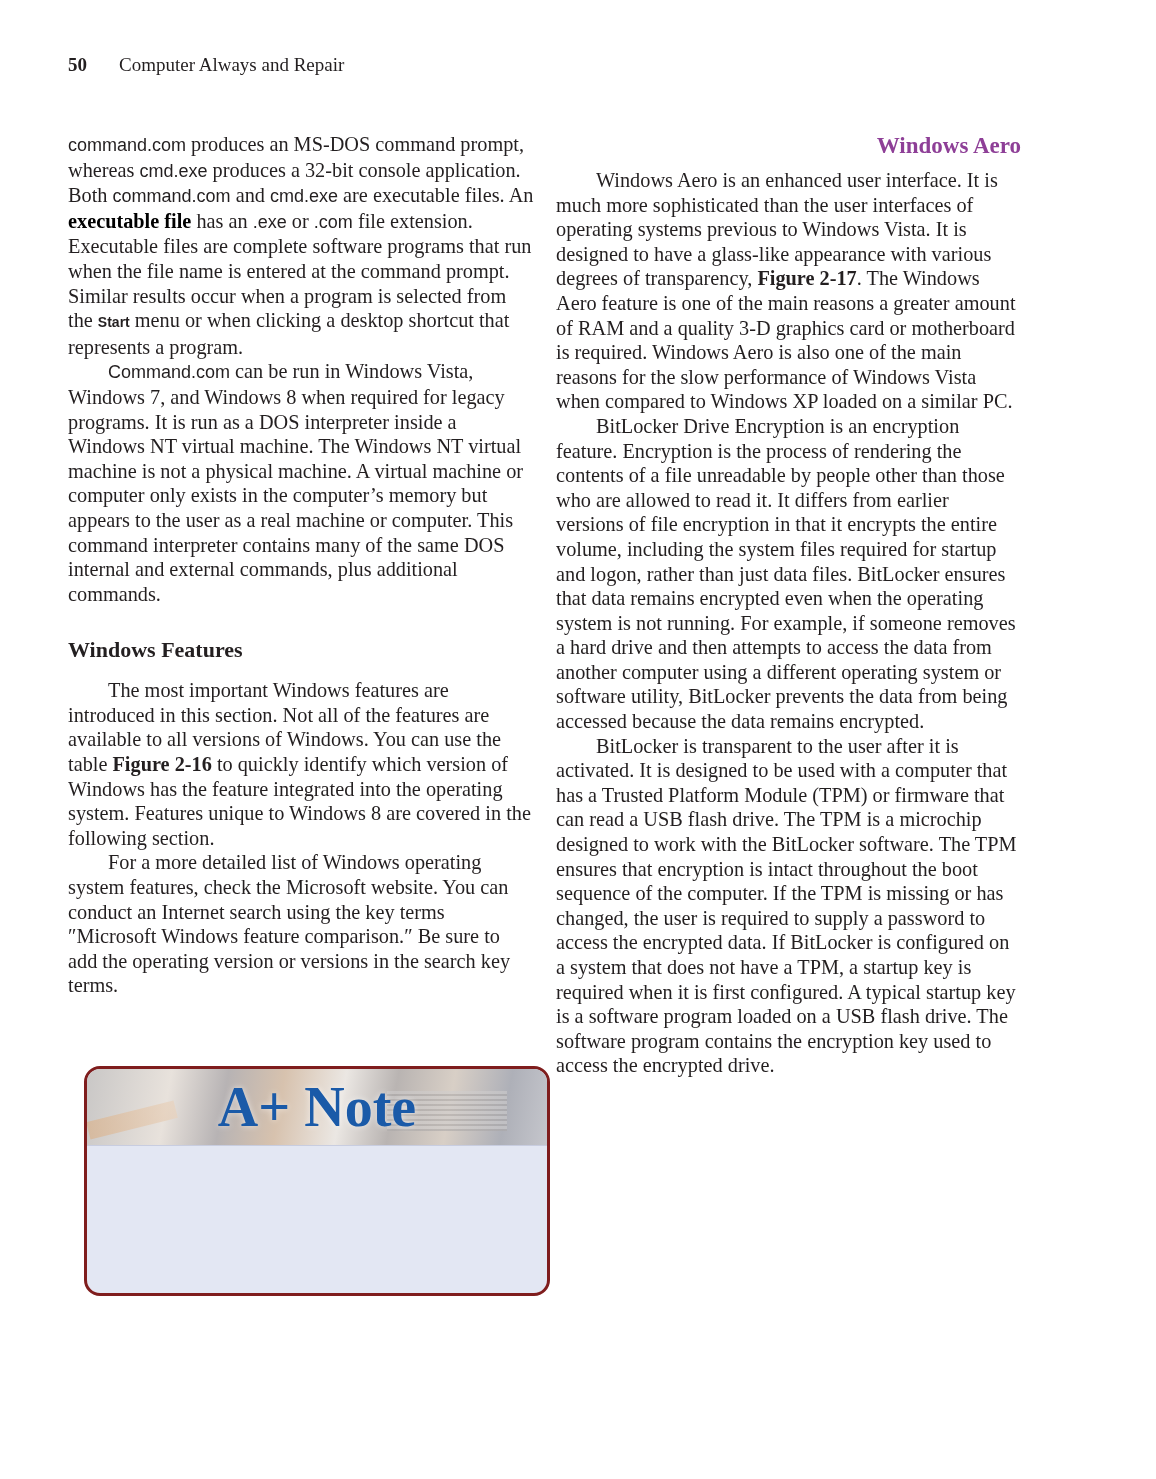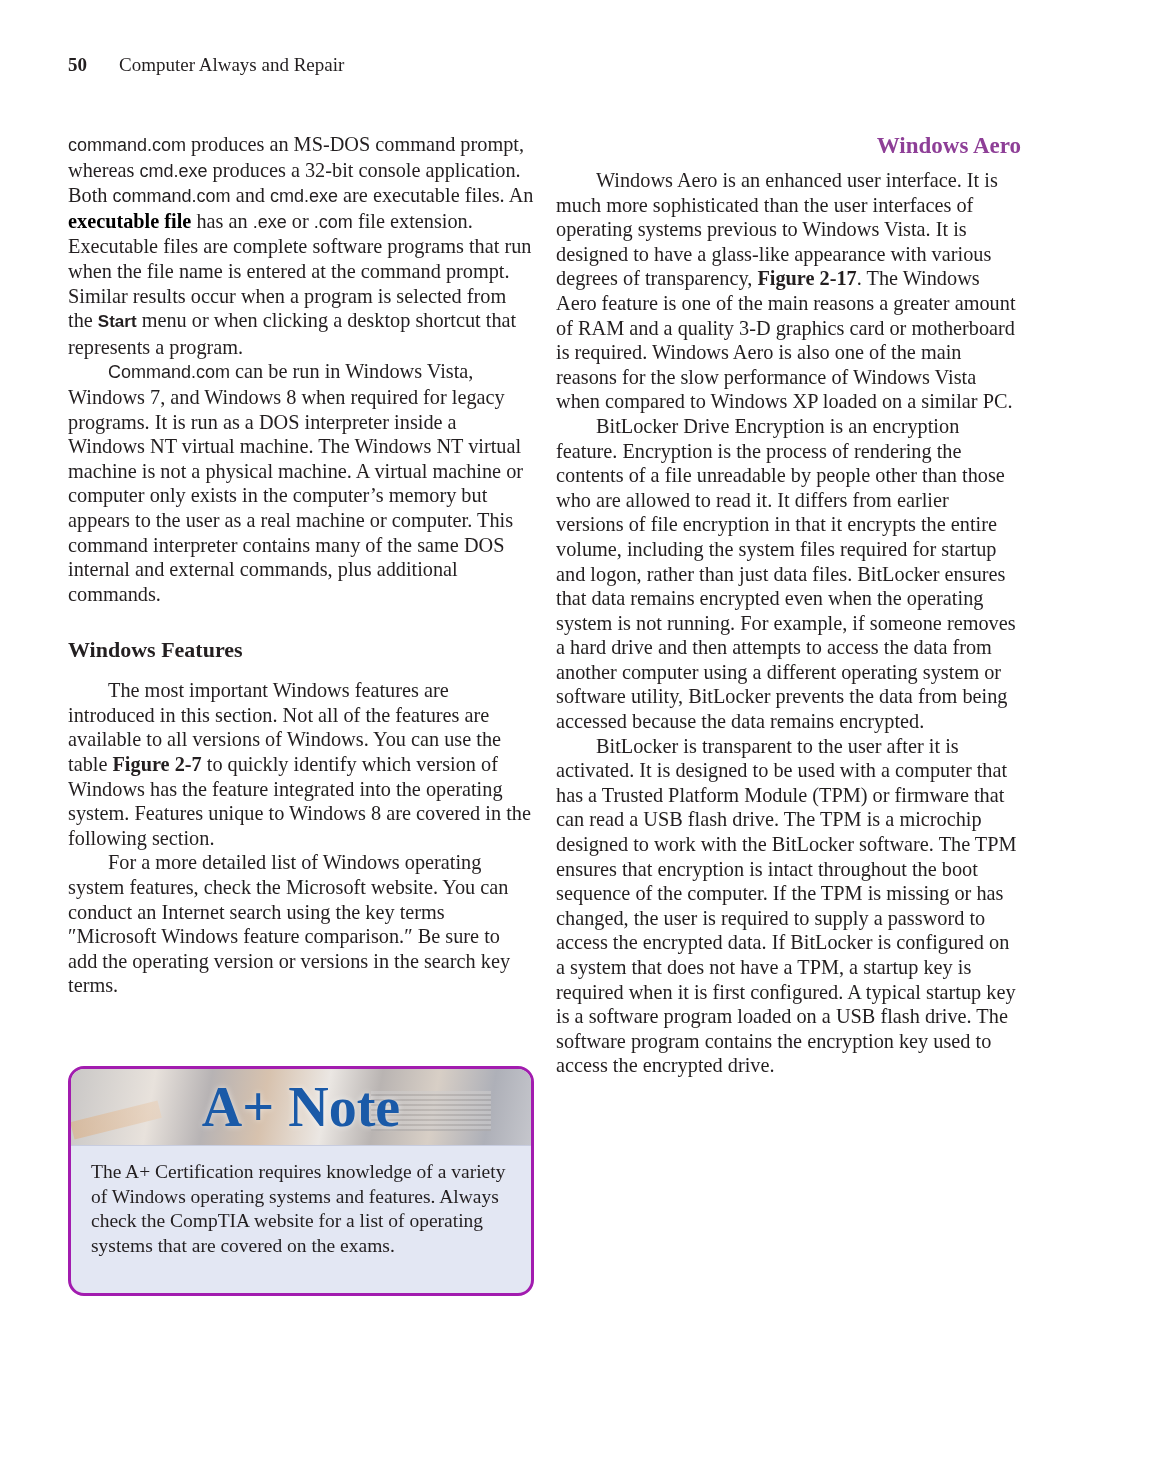--- a/index.html
+++ b/index.html
@@ -7,30 +7,30 @@
          font-family: "DejaVu Serif", "Liberation Serif", serif; color: #231f20; }
   .running-head { position: absolute; left: 68px; top: 54px; font-size: 19px;
                   font-family: "Liberation Serif", serif; }
   .running-head .pg { font-weight: bold; margin-right: 32px; }
   .col { position: absolute; top: 132px; width: 466px; }
   .col.left { left: 68px; }
   .col.right { left: 556px; width: 465px; }
   p { margin: 0; font-family: "Liberation Serif", serif; font-size: 20.3px; line-height: 24.6px; }
   p.indent { text-indent: 40px; }
   .mono { font-family: "Liberation Sans", sans-serif; font-size: 18px; }
-  .sansbold { font-family: "Liberation Sans", sans-serif; font-weight: bold; font-size: 17px; margin-top: 8px; }
+  .sansbold { font-family: "Liberation Sans", sans-serif; font-weight: bold; font-size: 14px; margin-top: 8px; }
   .keyterm { color: #000000; font-weight: bold; }
   b { font-weight: bold; }
   h2.section { font-family: "Liberation Serif", serif; font-weight: bold; font-size: 22px;
                margin: 28px 0 12px 0; line-height: 32px; color: #231f20; }
   h3.sub { font-family: "Liberation Serif", serif; font-weight: bold; font-size: 23px;
            color: #8e3f97; margin: 0 0 8px 0; line-height: 28px; text-align: right; }
   h3.sub.second { margin-top: 20px; }
-  .note-box { position: absolute; left: 68px; top: 1066px; width: 460px; height: 224px;
-              border: 3px solid #a21caf; border-radius: 16px; overflow: hidden; background: #e3e7f3; }
+  .note-box { position: absolute; left: 84px; top: 1066px; width: 460px; height: 224px;
+              border: 3px solid #7f1d1d; border-radius: 16px; overflow: hidden; background: #e3e7f3; }
   .note-header { height: 76px; position: relative;
                  background: linear-gradient(100deg, #c9c7c6 0%, #e8e2dc 18%, #b7b3b4 30%, #d7c2ae 42%, #ebe7e3 55%, #b9b4b2 66%, #d8cfc6 78%, #aeb0b8 90%, #c5c6cc 100%);
                  border-bottom: 1px solid #c8cde0; }
   .note-header .pipe { position: absolute; left: 0; top: 42px; width: 90px; height: 18px;
                        background: linear-gradient(90deg, #d9b38e, #e8d2bd); transform: rotate(-14deg); opacity: .7; }
   .note-header .fins { position: absolute; left: 300px; top: 22px; width: 120px; height: 40px;
                        background: repeating-linear-gradient(180deg, #cfcdcd 0 3px, #a9a6a6 3px 5px); opacity: .55; }
   .note-title { position: absolute; left: 0; right: 0; top: 6px; text-align: center;
                 font-family: "Liberation Serif", serif; font-weight: bold; font-size: 56px;
                 color: #1a5aa8; line-height: 64px; text-shadow: 0 0 6px rgba(255,255,255,.6); }
@@ -44,33 +44,30 @@
   <span class="pg">50</span><span>Computer Always and Repair</span>
 </div>
 
 <div class="col left">
   <p><span class="mono">command.com</span><span> produces an MS-DOS command prompt, whereas </span><span class="mono">cmd.exe</span><span> produces a 32-bit console application. Both </span><span class="mono">command.com</span><span> and </span><span class="mono">cmd.exe</span><span> are executable files. An </span><span class="keyterm">executable file</span><span> has an </span><span class="mono">.exe</span><span> or </span><span class="mono">.com</span><span> file extension. Executable files are complete software programs that run when the file name is entered at the command prompt. Similar results occur when a program is selected from the </span><span class="sansbold">Start</span><span> menu or when clicking a desktop shortcut that represents a program.</span></p>
 
   <p class="indent"><span class="mono">Command.com</span><span> can be run in Windows Vista, Windows 7, and Windows 8 when required for legacy programs. It is run as a DOS interpreter inside a Windows NT virtual machine. The Windows NT virtual machine is not a physical machine. A virtual machine or computer only exists in the computer’s memory but appears to the user as a real machine or computer. This command interpreter contains many of the same DOS internal and external commands, plus additional commands.</span></p>
 
   <h2 class="section">Windows Features</h2>
 
-  <p class="indent"><span>The most important Windows features are introduced in this section. Not all of the features are available to all versions of Windows. You can use the table </span><b>Figure 2-7</b><span> to quickly identify which version of Windows has the feature integrated into the operating system. Features unique to Windows 8 are covered in the following section.</span></p>
+  <p class="indent"><span>The most important Windows features are introduced in this section. Not all of the features are available to all versions of Windows. You can use the table </span><b>Figure 2-16</b><span> to quickly identify which version of Windows has the feature integrated into the operating system. Features unique to Windows 8 are covered in the following section.</span></p>
 
   <p class="indent">For a more detailed list of Windows operating system features, check the Microsoft website. You can conduct an Internet search using the key terms ″Microsoft Windows feature comparison.″ Be sure to add the operating version or versions in the search key terms.</p>
 </div>
 
 <div class="note-box">
   <div class="note-header">
     <div class="pipe"></div>
     <div class="fins"></div>
     <div class="note-title">A+ Note</div>
-  </div>
-  <div class="note-body">
-    <p>The A+ Certification requires knowledge of a variety of Windows operating systems and features. Always check the CompTIA website for a list of operating systems that are covered on the exams.</p>
   </div>
 </div>
 
 <div class="col right">
   <h3 class="sub">Windows Aero</h3>
   <p class="indent"><span>Windows Aero is an enhanced user interface. It is much more sophisticated than the user interfaces of operating systems previous to Windows Vista. It is designed to have a glass-like appearance with various degrees of transparency, </span><b>Figure 2-17</b><span>. The Windows Aero feature is one of the main reasons a greater amount of RAM and a quality 3-D graphics card or motherboard is required. Windows Aero is also one of the main reasons for the slow performance of Windows Vista when compared to Windows XP loaded on a similar PC.</span></p>
 
   <p class="indent">BitLocker Drive Encryption is an encryption feature. Encryption is the process of rendering the contents of a file unreadable by people other than those who are allowed to read it. It differs from earlier versions of file encryption in that it encrypts the entire volume, including the system files required for startup and logon, rather than just data files. BitLocker ensures that data remains encrypted even when the operating system is not running. For example, if someone removes a hard drive and then attempts to access the data from another computer using a different operating system or software utility, BitLocker prevents the data from being accessed because the data remains encrypted.</p>
   <p class="indent">BitLocker is transparent to the user after it is activated. It is designed to be used with a computer that has a Trusted Platform Module (TPM) or firmware that can read a USB flash drive. The TPM is a microchip designed to work with the BitLocker software. The TPM ensures that encryption is intact throughout the boot sequence of the computer. If the TPM is missing or has changed, the user is required to supply a password to access the encrypted data. If BitLocker is configured on a system that does not have a TPM, a startup key is required when it is first configured. A typical startup key is a software program loaded on a USB flash drive. The software program contains the encryption key used to access the encrypted drive.</p>
 </div>

